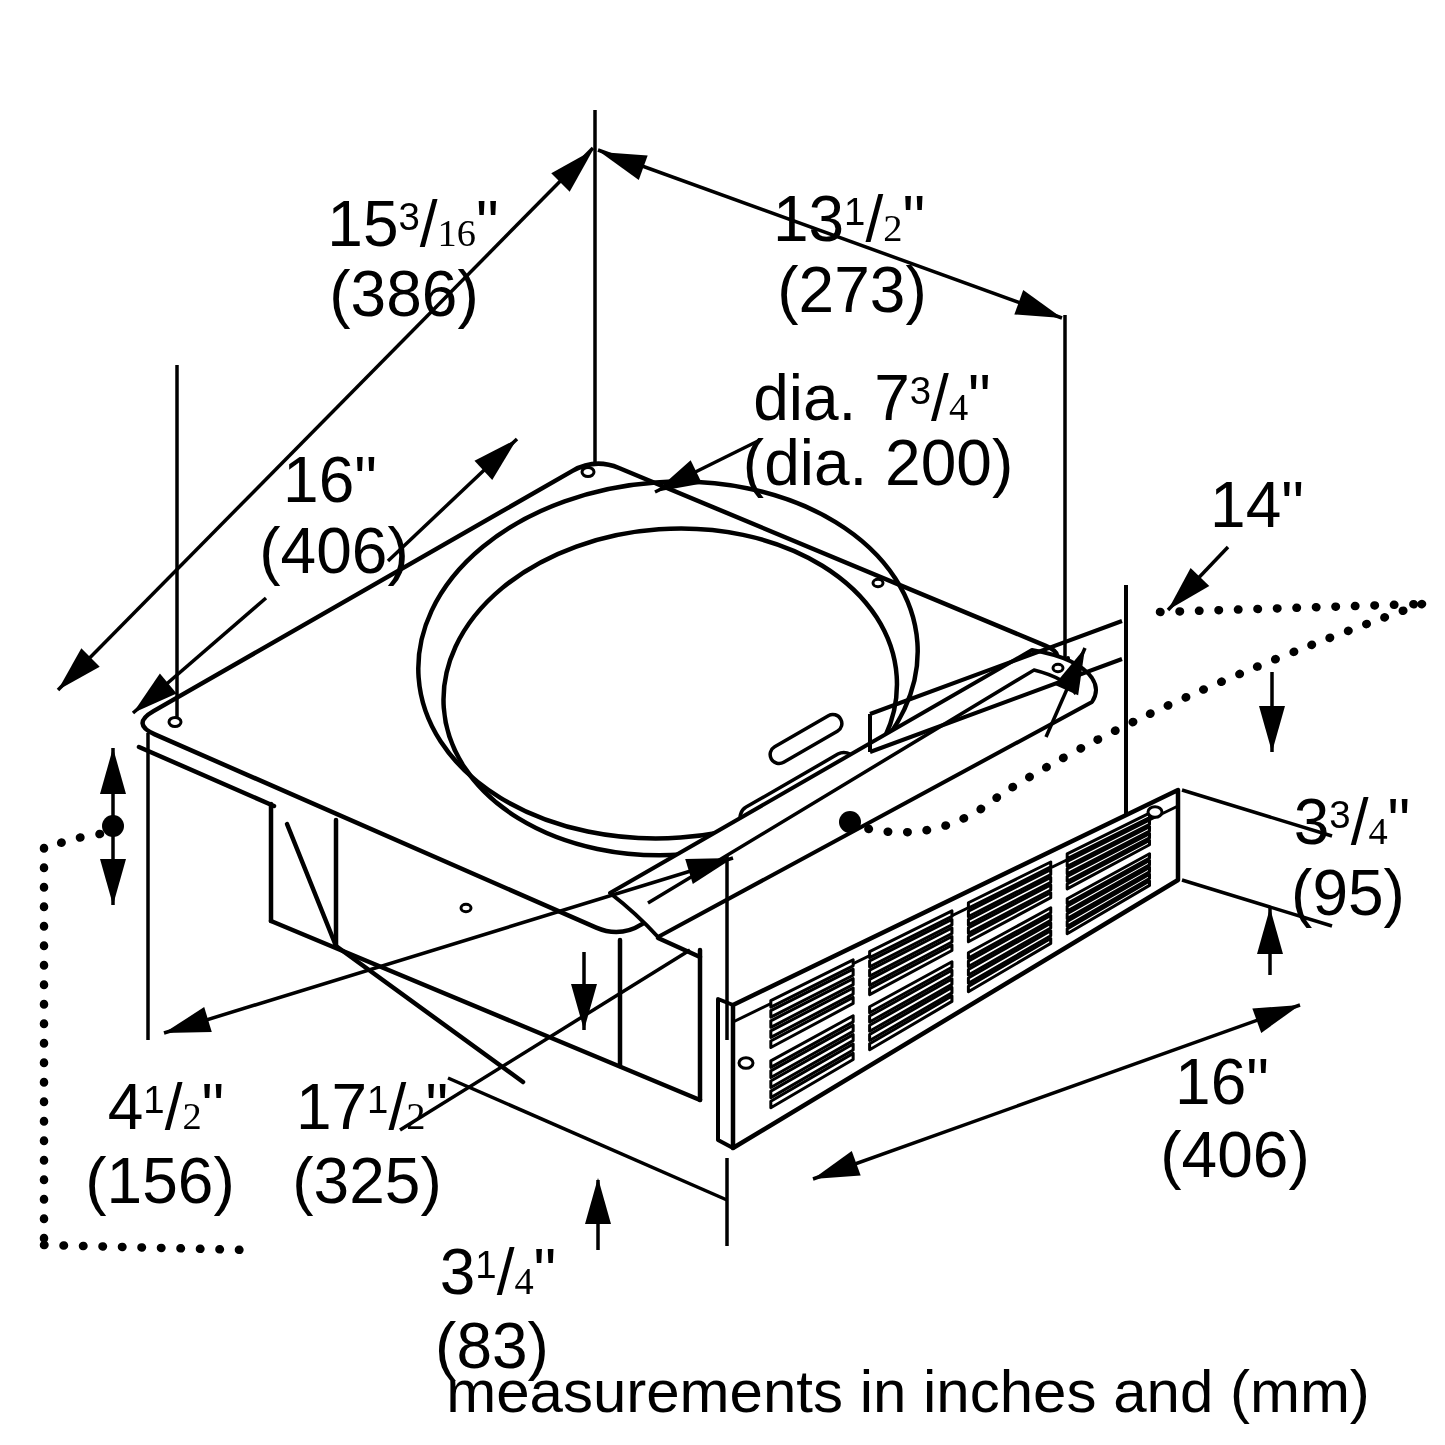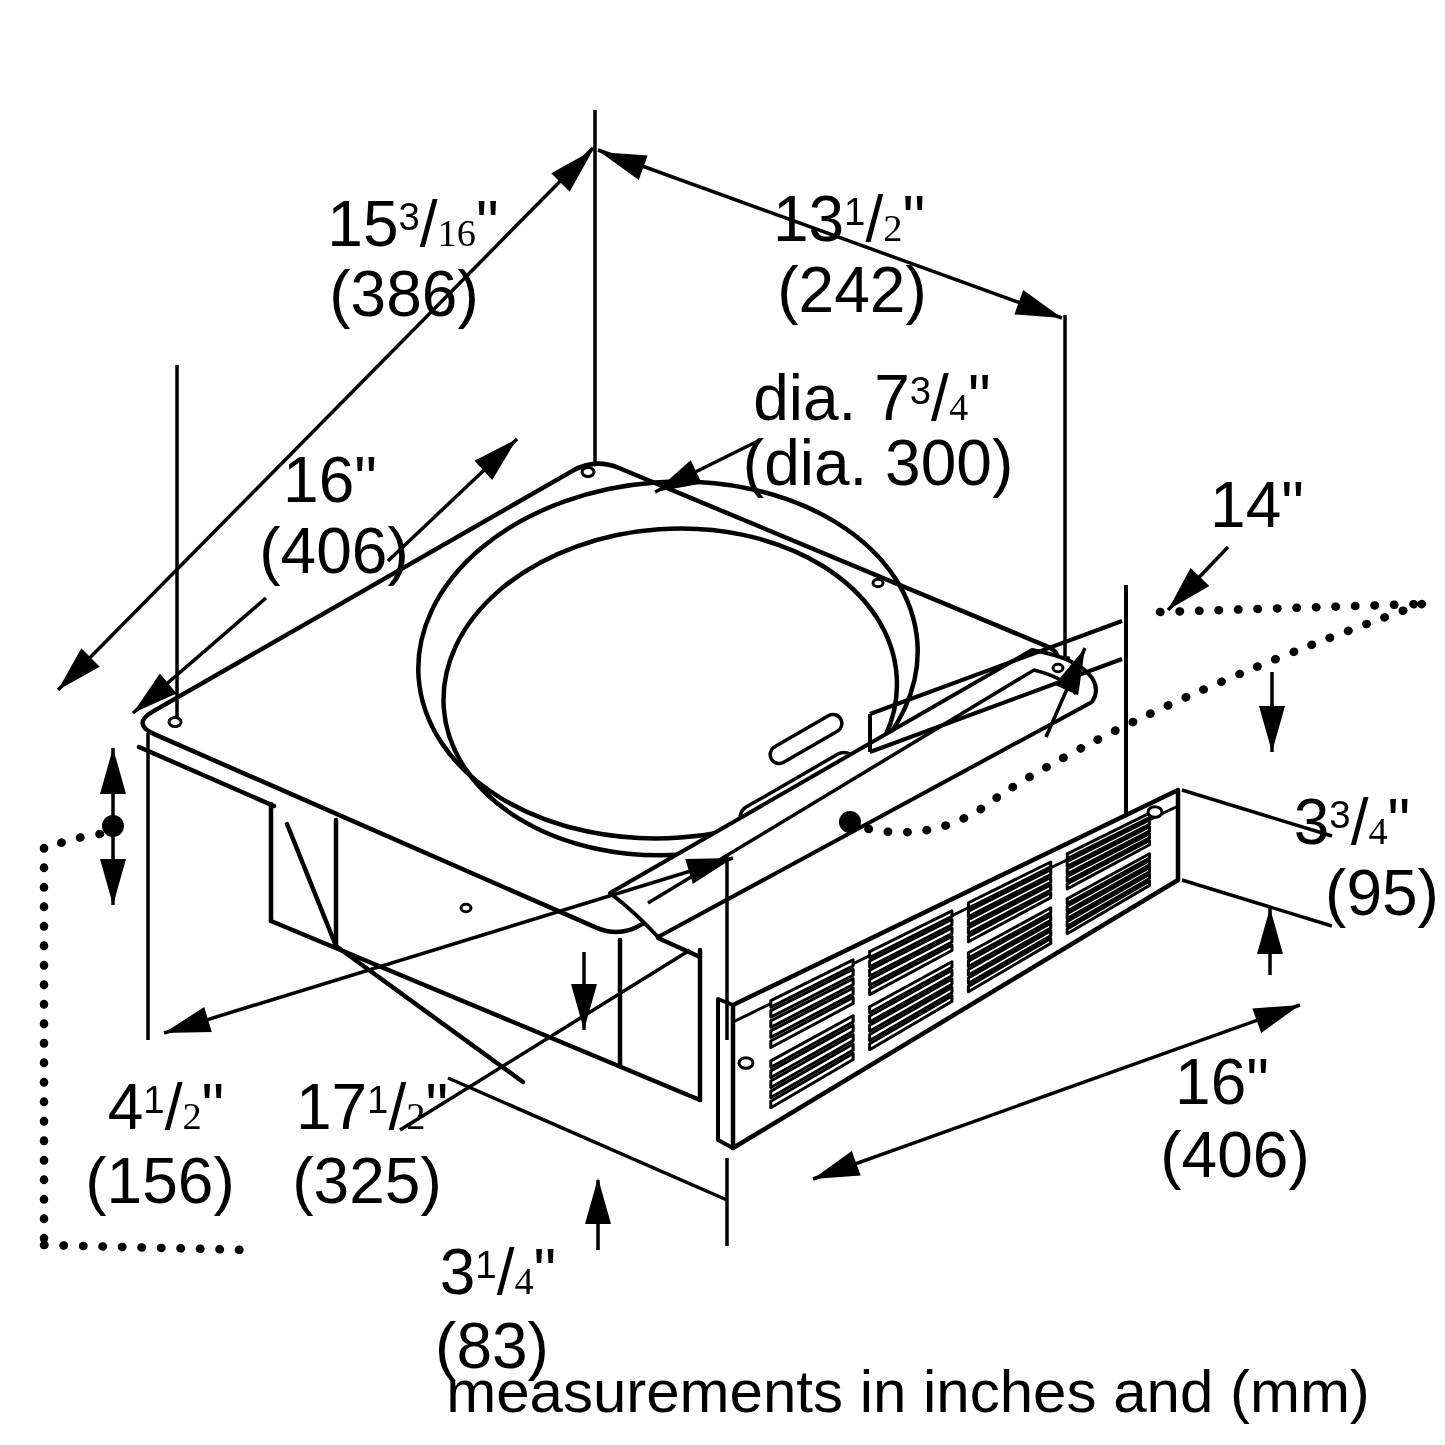--- a/index.html
+++ b/index.html
@@ -176,32 +176,32 @@
     <g id="gen-pivots">
         <circle cx="850" cy="822" r="11" class="fill"></circle>
         <circle cx="113" cy="826" r="11" class="fill"></circle>
       </g>
   </svg>
 
   <div class="lbl dim" style="left:413px; top:224px;">15<span class="fn">3</span>/<span class="fd">16</span>"</div>
   <div class="lbl" style="left:404px; top:294px;">(386)</div>
 
   <div class="lbl dim" style="left:849px; top:219px;">13<span class="fn">1</span>/<span class="fd">2</span>"</div>
-  <div class="lbl" style="left:852px; top:290px;">(242)</div>
+  <div class="lbl" style="left:852px; top:290px;">(273)</div>
 
   <div class="lbl dim" style="left:872px; top:398px;">dia. 7<span class="fn">3</span>/<span class="fd">4</span>"</div>
-  <div class="lbl" style="left:878px; top:463px;">(dia. 300)</div>
+  <div class="lbl" style="left:878px; top:463px;">(dia. 200)</div>
 
   <div class="lbl dim" style="left:330px; top:480px;">16"</div>
   <div class="lbl" style="left:334px; top:551px;">(406)</div>
 
   <div class="lbl dim" style="left:1257px; top:505px;">14"</div>
 
   <div class="lbl dim" style="left:1352px; top:822px;">3<span class="fn">3</span>/<span class="fd">4</span>"</div>
-  <div class="lbl" style="left:1382px; top:893px;">(95)</div>
+  <div class="lbl" style="left:1348px; top:893px;">(95)</div>
 
   <div class="lbl dim" style="left:1222px; top:1082px;">16"</div>
   <div class="lbl" style="left:1235px; top:1155px;">(406)</div>
 
   <div class="lbl dim" style="left:372px; top:1107px;">17<span class="fn">1</span>/<span class="fd">2</span>"</div>
   <div class="lbl" style="left:367px; top:1181px;">(325)</div>
 
   <div class="lbl dim" style="left:166px; top:1107px;">4<span class="fn">1</span>/<span class="fd">2</span>"</div>
   <div class="lbl" style="left:160px; top:1181px;">(156)</div>
 

